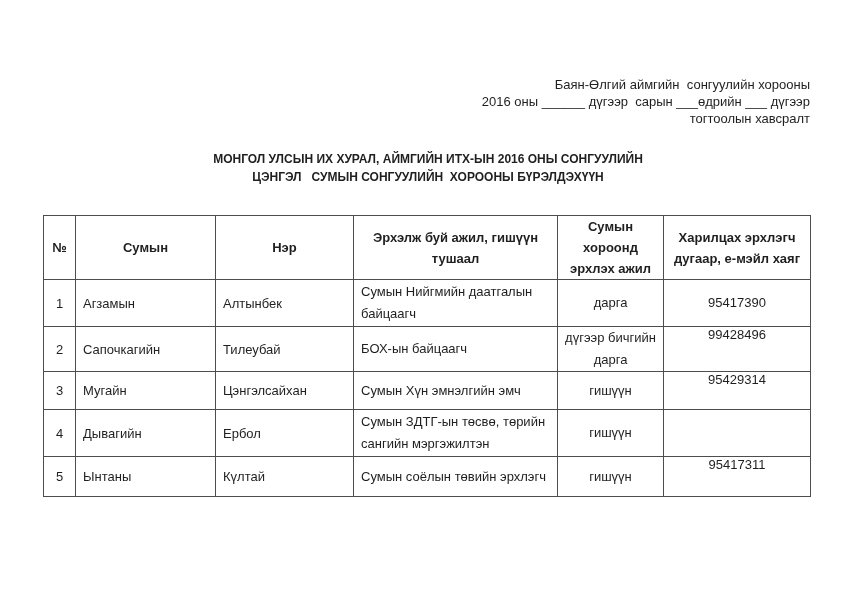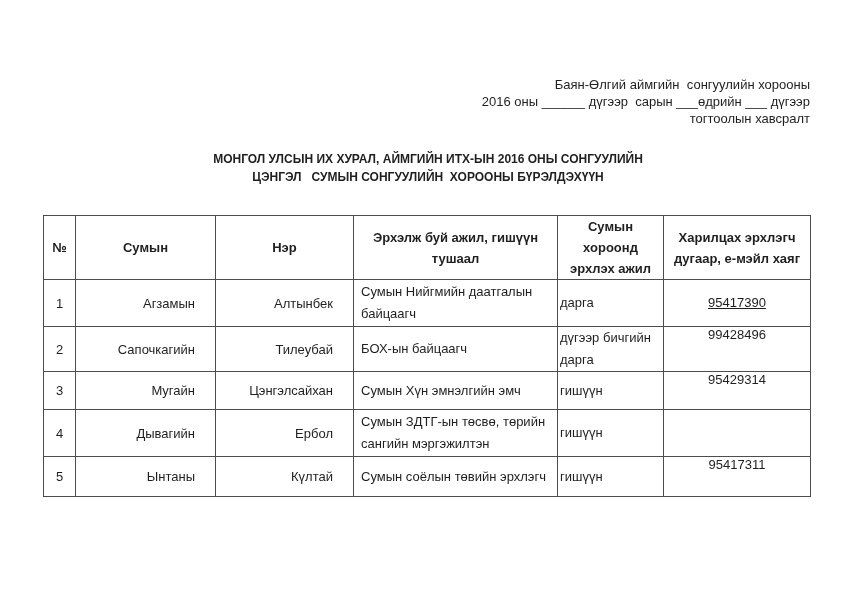--- a/index.html
+++ b/index.html
@@ -59,45 +59,45 @@
   .committee-table tbody tr:nth-child(5) { height: 40px; }
   .committee-table th {
     font-weight: bold;
     text-align: center;
     white-space: pre-line;
     line-height: 21px;
     padding: 0 2px;
   }
   td.cell-num { text-align: center; }
   td.cell-surname, td.cell-name {
-    text-align: right;
+    text-align: left;
     padding-left: 7px;
     padding-right: 20px;
   }
   td.cell-job {
     text-align: left;
     padding-left: 7px;
     padding-right: 8px;
     white-space: pre-line;
     line-height: 22px;
   }
   td.cell-role {
+    text-align: center;
     white-space: pre-line;
     line-height: 22px;
     padding: 0 2px;
   }
   td.cell-phone {
     text-align: center;
     vertical-align: top;
     padding-top: 0;
   }
   .committee-table tbody tr:nth-child(1) td.cell-phone {
     vertical-align: middle;
     padding-top: 0;
-    text-decoration: underline;
   }
 </style>
 </head>
 <body>
 
 <div class="page">
 
   <div class="decree-note">Баян-Өлгий аймгийн  сонгуулийн хорооны
 2016 оны ______ дүгээр  сарын ___өдрийн ___ дүгээр
 тогтоолын хавсралт</div>

